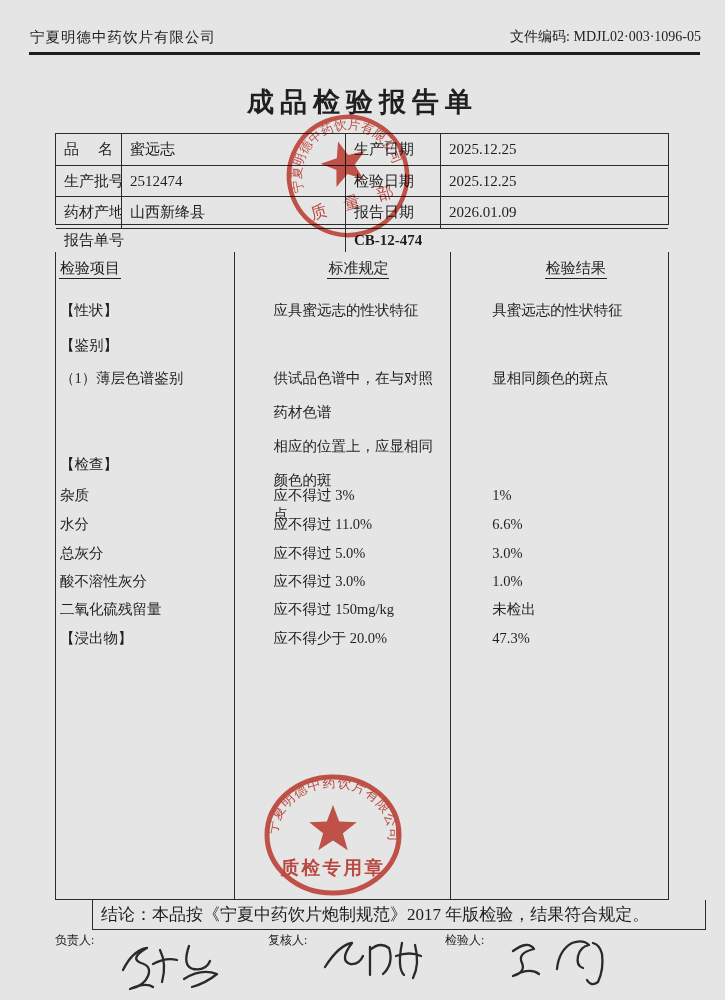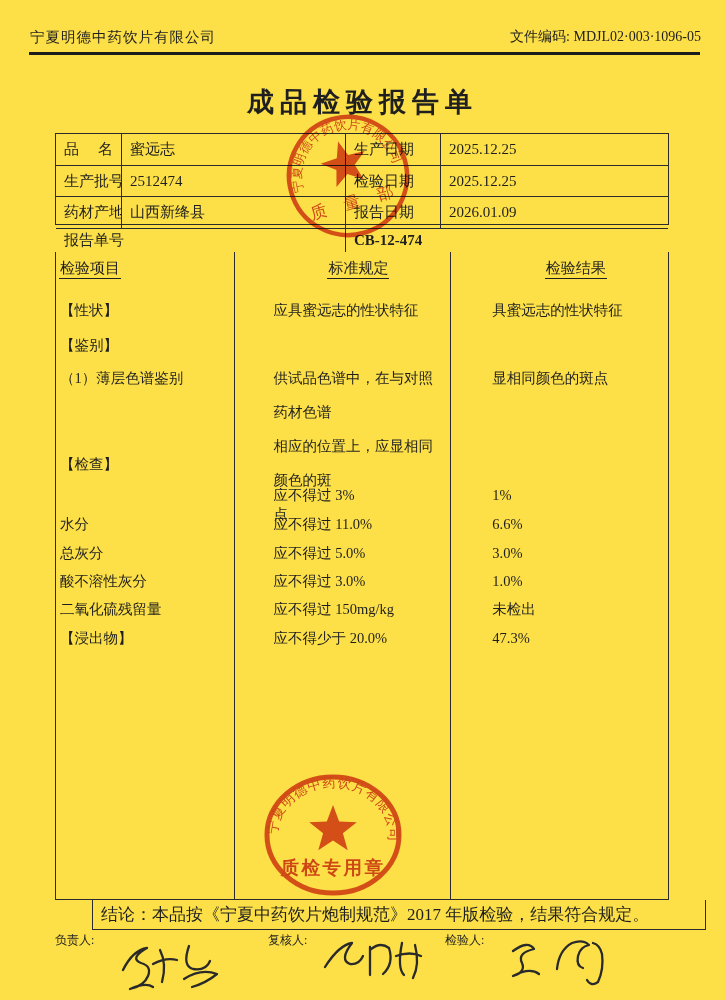--- a/index.html
+++ b/index.html
@@ -1,19 +1,19 @@
 <!DOCTYPE html>
 <html><head>
 <meta charset="utf-8">
 <style>
   * { margin:0; padding:0; box-sizing:border-box; }
   html,body { background:#ffffff; }
   .page {
     position:relative; width:725px; height:1000px;
-    background:#fde047; overflow:hidden;
+    background:#e5e5e5; overflow:hidden;
     font-family:"Liberation Serif","DejaVu Serif",serif;
     color:#1f1f1f;
   }
   
   .hdr-company { position:absolute; left:30px; top:28px; font-size:14.5px; letter-spacing:1px; }
   .hdr-code    { position:absolute; right:24px; top:28px; font-size:14px; }
   .hdr-rule    { position:absolute; left:29px; top:52px; width:671px; height:3px; background:#1c1c1c; }
   .doc-title   { position:absolute; left:0; top:84px; width:725px; text-align:center;
                  font-size:27px; font-weight:bold; letter-spacing:6px; }
   
@@ -84,20 +84,21 @@
     <div class="itc span2b no-r no-b">CB-12-474</div>
   </div>
 
   <div class="main-table">
     <div class="m-col m-col-item" id="col-item">
       <div class="col-head left"><span>检验项目</span></div>
     <div class="line" style="top: 41px;">【性状】</div>
         <div class="line" style="top: 76px;">【鉴别】</div>
         <div class="line" style="top: 109px;">（1）薄层色谱鉴别</div>
         <div class="line" style="top: 195px;">【检查】</div>
+        <div class="line" style="top: 226px;">杂质</div>
         <div class="line" style="top: 255px;">水分</div>
         <div class="line" style="top: 284px;">总灰分</div>
         <div class="line" style="top: 312px;">酸不溶性灰分</div>
         <div class="line" style="top: 340px;">二氧化硫残留量</div>
         <div class="line" style="top: 369px;">【浸出物】</div>
       </div>
     <div class="m-col m-col-standard" id="col-standard">
       <div class="col-head"><span>标准规定</span></div>
     <div class="line" style="top: 41px;">应具蜜远志的性状特征</div>
         <div class="line" style="top: 109px;">供试品色谱中，在与对照药材色谱

